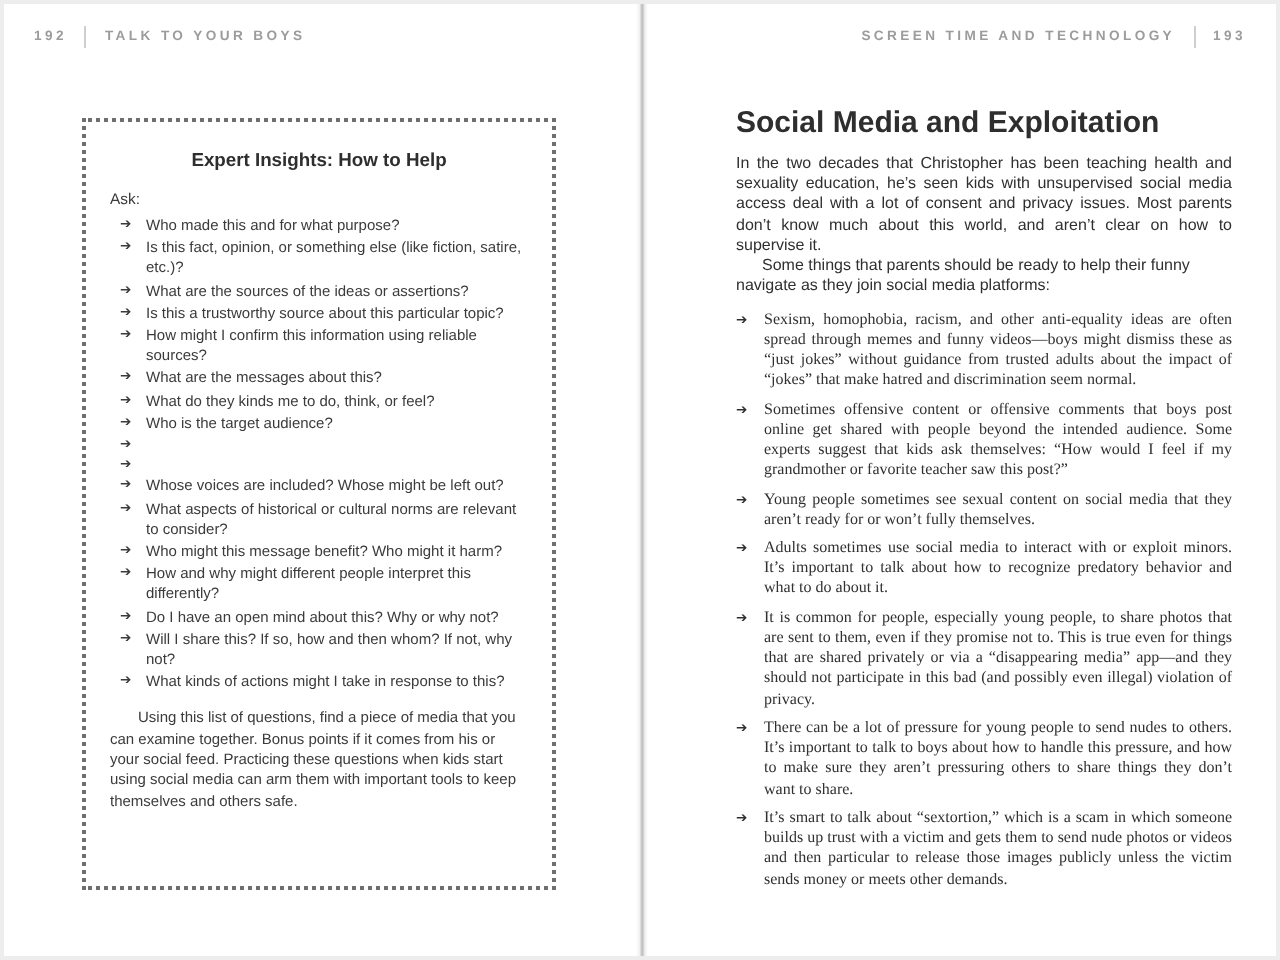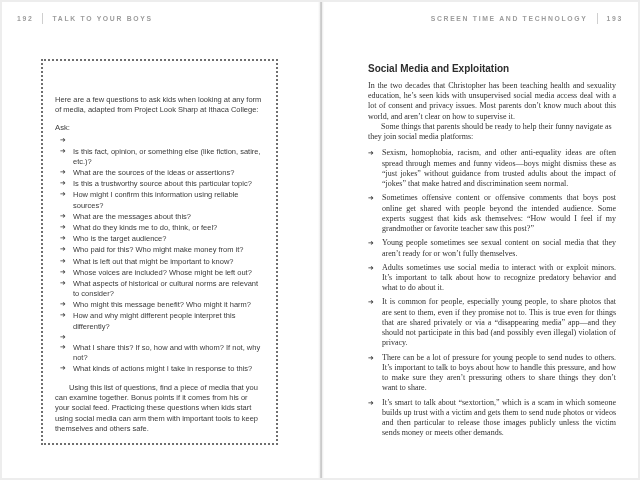--- a/index.html
+++ b/index.html
@@ -54,25 +54,25 @@
   .question-list li { display: flex; font-size: 7.5px; line-height: 1.36; margin-bottom: 1px; }
   .arrow { flex: 0 0 13px; font-family: "DejaVu Sans", sans-serif; font-size: 6.8px; }
   .box-closing { margin: 8px 0 16px 0; font-size: 7.5px; line-height: 1.38; text-indent: 14px; }
 
   
   .right-content {
     position: absolute; left: 366px; top: 49px;
     width: 248px; color: #303030;
   }
   .section-heading {
-    margin: 12px 0 7px 0;
-    font-size: 10px; font-weight: 700; color: #2e2e2e;
+    margin: 2px 0 7px 0;
+    font-size: 15px; font-weight: 700; color: #2e2e2e;
     font-family: "Liberation Sans", sans-serif;
   }
-  .right-content p { font-family: Liberation Serif, serif; }
+  .right-content p { font-family: Liberation Sans, sans-serif; }
   .para1 { margin: 0; font-size: 8px; line-height: 1.28; text-align: justify; }
   .para2 { margin: 0 0 6px 0; font-size: 8px; line-height: 1.28; text-indent: 13px; }
   .bullet-list { list-style: none; margin: 0; padding: 0; font-family: "Liberation Serif", serif; }
   .bullet-list li { display: flex; font-size: 8px; line-height: 1.28; margin-bottom: 4px; }
   .bullet-list .arrow { flex: 0 0 14px; padding-top: 1px; }
   .bullet-list .b-text { text-align: justify; }
 </style>
 </head>
 <body>
 
@@ -81,28 +81,28 @@
 
   <section class="page-left">
     <header class="running-head left-head">
       <span class="pagenum">192</span>
       <span class="head-divider"></span>
       <span class="head-title">TALK TO YOUR BOYS</span>
     </header>
 
     <div class="insights-box">
       <h3 class="box-title">
-        <br>
+        <span>Expert Insights: How to Help</span><br>
       </h3>
-      <p class="box-intro">Here are a few questions to ask kids when looking at any form of media, adapted from Project Look Sharp at Ithaca College:</p>
       <p class="ask-label">Ask:</p>
       <ul class="question-list">
 
           <li>
             <span class="arrow">➔</span>
+            <span class="q-text">Who made this and for what purpose?</span>
           </li>
 
           <li>
             <span class="arrow">➔</span>
             <span class="q-text">Is this fact, opinion, or something else (like fiction, satire, etc.)?</span>
           </li>
 
           <li>
             <span class="arrow">➔</span>
             <span class="q-text">What are the sources of the ideas or assertions?</span>
@@ -128,26 +128,24 @@
             <span class="q-text">What do they kinds me to do, think, or feel?</span>
           </li>
 
           <li>
             <span class="arrow">➔</span>
             <span class="q-text">Who is the target audience?</span>
           </li>
 
           <li>
             <span class="arrow">➔</span>
-            <span class="q-text">Who paid for this? Who might make money from it?</span>
-          </li>
-
-          <li>
-            <span class="arrow">➔</span>
-            <span class="q-text">What is left out that might be important to know?</span>
+          </li>
+
+          <li>
+            <span class="arrow">➔</span>
           </li>
 
           <li>
             <span class="arrow">➔</span>
             <span class="q-text">Whose voices are included? Whose might be left out?</span>
           </li>
 
           <li>
             <span class="arrow">➔</span>
             <span class="q-text">What aspects of historical or cultural norms are relevant to consider?</span>
@@ -158,25 +156,26 @@
             <span class="q-text">Who might this message benefit? Who might it harm?</span>
           </li>
 
           <li>
             <span class="arrow">➔</span>
             <span class="q-text">How and why might different people interpret this differently?</span>
           </li>
 
           <li>
             <span class="arrow">➔</span>
-          </li>
-
-          <li>
-            <span class="arrow">➔</span>
-            <span class="q-text">What I share this? If so, how and with whom? If not, why not?</span>
+            <span class="q-text">Do I have an open mind about this? Why or why not?</span>
+          </li>
+
+          <li>
+            <span class="arrow">➔</span>
+            <span class="q-text">Will I share this? If so, how and then whom? If not, why not?</span>
           </li>
 
           <li>
             <span class="arrow">➔</span>
             <span class="q-text">What kinds of actions might I take in response to this?</span>
           </li>
         </ul>
       <p class="box-closing">Using this list of questions, find a piece of media that you can examine together. Bonus points if it comes from his or your social feed. Practicing these questions when kids start using social media can arm them with important tools to keep themselves and others safe.</p>
     </div>
   </section>

